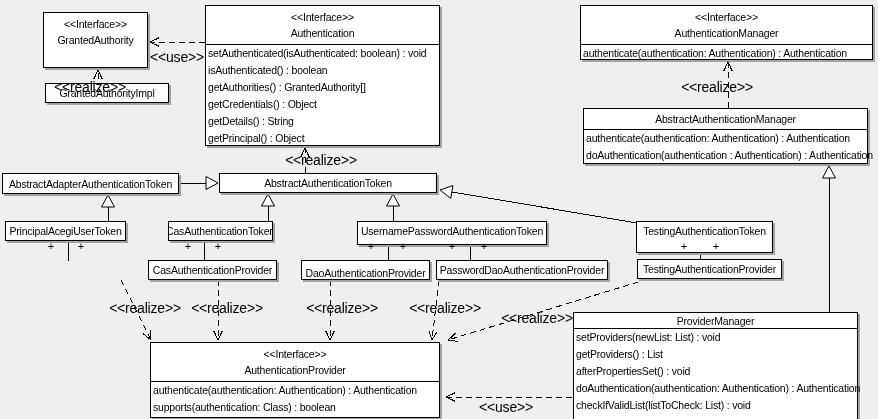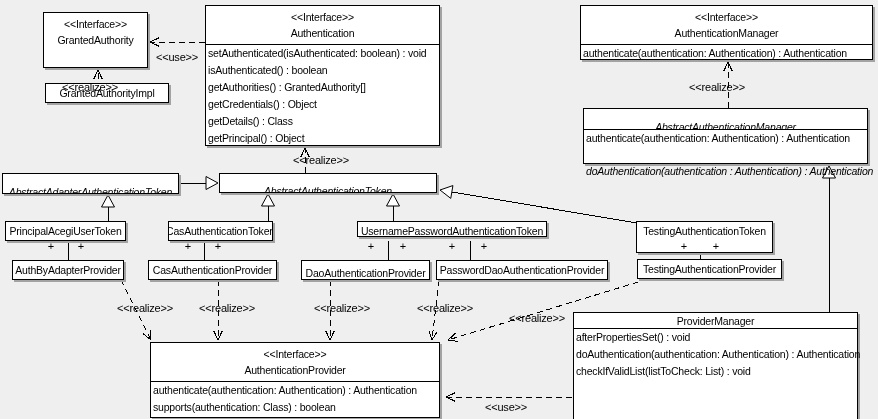--- a/index.html
+++ b/index.html
@@ -12,26 +12,26 @@
     position:absolute;z-index:2;background:#fff;border:1px solid #000;
     box-shadow:2px 2px 0 #a3a3a3;box-sizing:border-box;
     font-size:10.5px;letter-spacing:-0.2px;line-height:normal;
   }
   .uml-header{
     display:flex;flex-direction:column;align-items:center;justify-content:center;
     text-align:center;box-sizing:border-box;overflow:hidden;
   }
   .uml-stereotype{line-height:16px;white-space:nowrap;}
   .uml-name{line-height:16px;white-space:nowrap;}
-  .italic{font-style:italic;margin-top:16px;}
+  .italic{}
   .uml-methods{border-top:1px solid #000;}
   .uml-method{height:17px;line-height:17px;white-space:nowrap;padding-left:2px;}
   .edge-label{
     position:absolute;z-index:3;transform:translate(-50%,-50%);
-    font-size:11px;letter-spacing:-0.2px;white-space:nowrap;
+    font-size:14px;letter-spacing:-0.2px;white-space:nowrap;
   }
   .mult-label{
     position:absolute;z-index:3;transform:translate(-50%,-50%);
     font-size:11px;white-space:nowrap;
   }
 </style>
 </head>
 <body>
 
 <div id="stage" style="background: rgb(239, 239, 239);">
@@ -140,21 +140,21 @@
     <div class="uml-class" style="left: 205px; top: 5px; width: 235px; height: 141px;">
       <div class="uml-header" style="height: 38px;">
         <div class="uml-stereotype">&lt;&lt;Interface&gt;&gt;</div>
         <div class="uml-name">Authentication</div>
       </div>
       <div class="uml-methods">
         <div class="uml-method">setAuthenticated(isAuthenticated: boolean) : void</div>
         <div class="uml-method">isAuthenticated() : boolean</div>
         <div class="uml-method">getAuthorities() : GrantedAuthority[]</div>
         <div class="uml-method">getCredentials() : Object</div>
-        <div class="uml-method">getDetails() : Class</div>
+        <div class="uml-method">getDetails() : String</div>
         <div class="uml-method">getPrincipal() : Object</div>
       </div>
     </div>
     <div class="uml-class" style="left: 580px; top: 5px; width: 293px; height: 55px;">
       <div class="uml-header" style="height: 38px;">
         <div class="uml-stereotype">&lt;&lt;Interface&gt;&gt;</div>
         <div class="uml-name">AuthenticationManager</div>
       </div>
       <div class="uml-methods">
         <div class="uml-method">authenticate(authentication: Authentication) : Authentication</div>
@@ -182,33 +182,28 @@
     <div class="uml-class" style="left: 5px; top: 221px; width: 121px; height: 20px;">
       <div class="uml-header" style="height: 18px;">
         <div class="uml-name">PrincipalAcegiUserToken</div>
       </div>
     </div>
     <div class="uml-class" style="left: 168px; top: 221px; width: 105px; height: 20px;">
       <div class="uml-header" style="height: 18px;">
         <div class="uml-name">CasAuthenticationToken</div>
       </div>
     </div>
-    <div class="uml-class" style="left: 357px; top: 221px; width: 190px; height: 16px;">
+    <div class="uml-class" style="left: 357px; top: 221px; width: 190px; height: 24px;">
       <div class="uml-header" style="height: 18px;">
         <div class="uml-name">UsernamePasswordAuthenticationToken</div>
       </div>
     </div>
     <div class="uml-class" style="left: 636px; top: 221px; width: 137px; height: 32px;">
       <div class="uml-header" style="height: 18px;">
         <div class="uml-name">TestingAuthenticationToken</div>
-      </div>
-    </div>
-    <div class="uml-class" style="left: 12px; top: 260px; width: 112px; height: 20px;">
-      <div class="uml-header" style="height: 18px;">
-        <div class="uml-name">AuthByAdapterProvider</div>
       </div>
     </div>
     <div class="uml-class" style="left: 148px; top: 260px; width: 129px; height: 20px;">
       <div class="uml-header" style="height: 18px;">
         <div class="uml-name">CasAuthenticationProvider</div>
       </div>
     </div>
     <div class="uml-class" style="left: 301px; top: 260px; width: 129px; height: 20px;">
       <div class="uml-header" style="height: 24px;">
         <div class="uml-name">DaoAuthenticationProvider</div>
@@ -232,20 +227,22 @@
       <div class="uml-methods">
         <div class="uml-method">authenticate(authentication: Authentication) : Authentication</div>
         <div class="uml-method">supports(authentication: Class) : boolean</div>
       </div>
     </div>
     <div class="uml-class" style="left: 573px; top: 312px; width: 285px; height: 123px;">
       <div class="uml-header" style="height: 15px;">
         <div class="uml-name">ProviderManager</div>
       </div>
       <div class="uml-methods">
+        <div class="uml-method">setProviders(newList: List) : void</div>
+        <div class="uml-method">getProviders() : List</div>
         <div class="uml-method">afterPropertiesSet() : void</div>
         <div class="uml-method">doAuthentication(authentication: Authentication) : Authentication</div>
         <div class="uml-method">checkIfValidList(listToCheck: List) : void</div>
       </div>
     </div>
     <div class="edge-label" style="left: 177px; top: 57px;">&lt;&lt;use&gt;&gt;</div>
     <div class="edge-label" style="left: 90px; top: 87px;">&lt;&lt;realize&gt;&gt;</div>
     <div class="edge-label" style="left: 321px; top: 160px;">&lt;&lt;realize&gt;&gt;</div>
     <div class="edge-label" style="left: 717px; top: 87px;">&lt;&lt;realize&gt;&gt;</div>
     <div class="edge-label" style="left: 145px; top: 308px;">&lt;&lt;realize&gt;&gt;</div>

